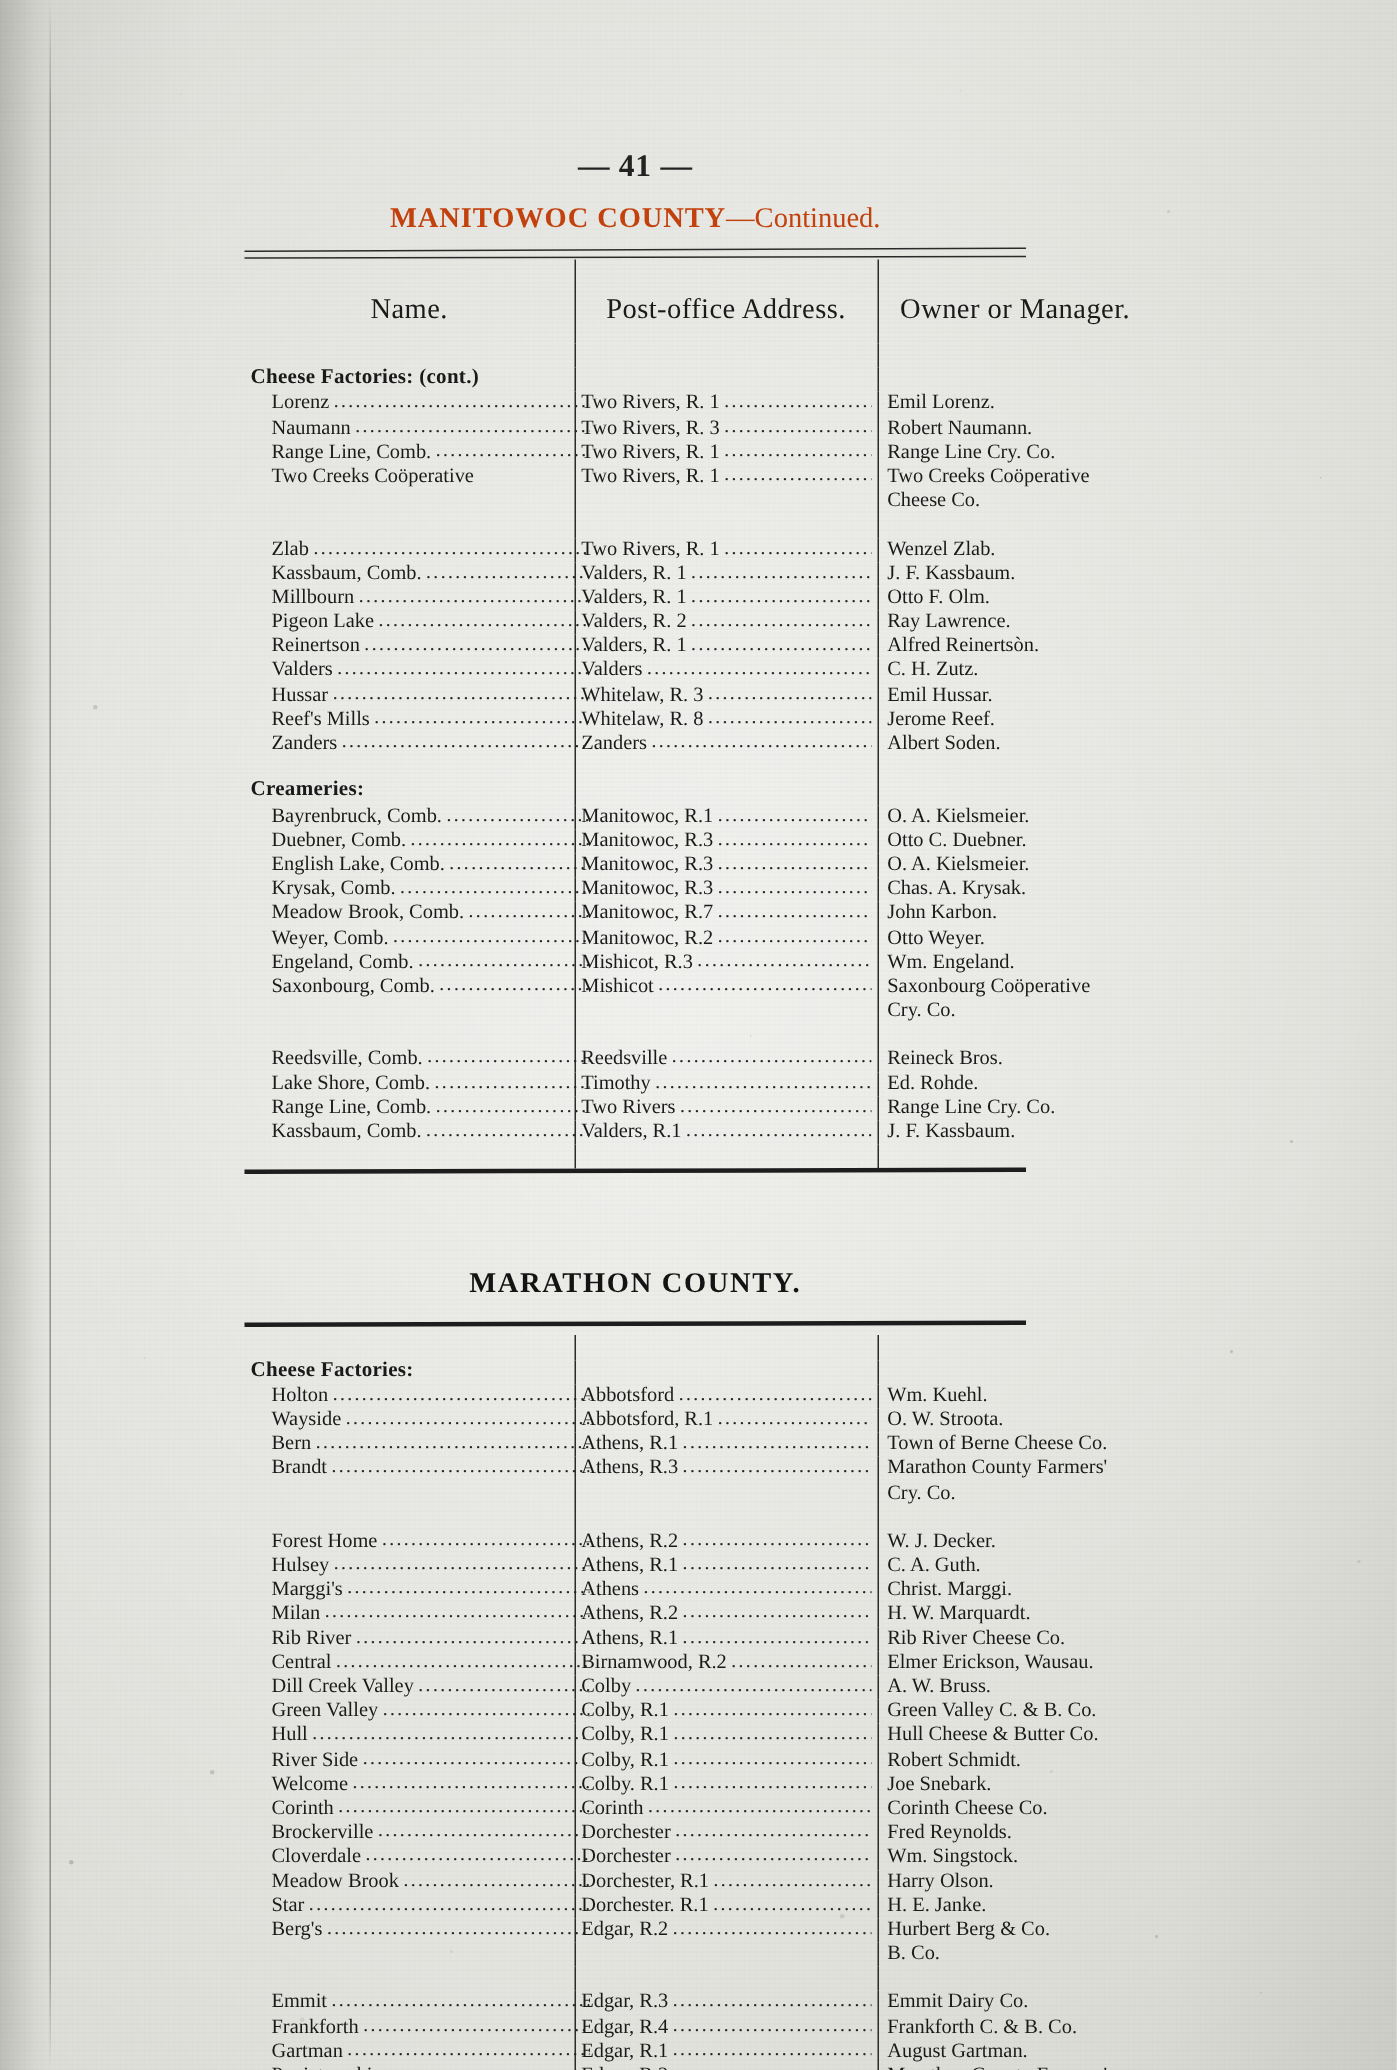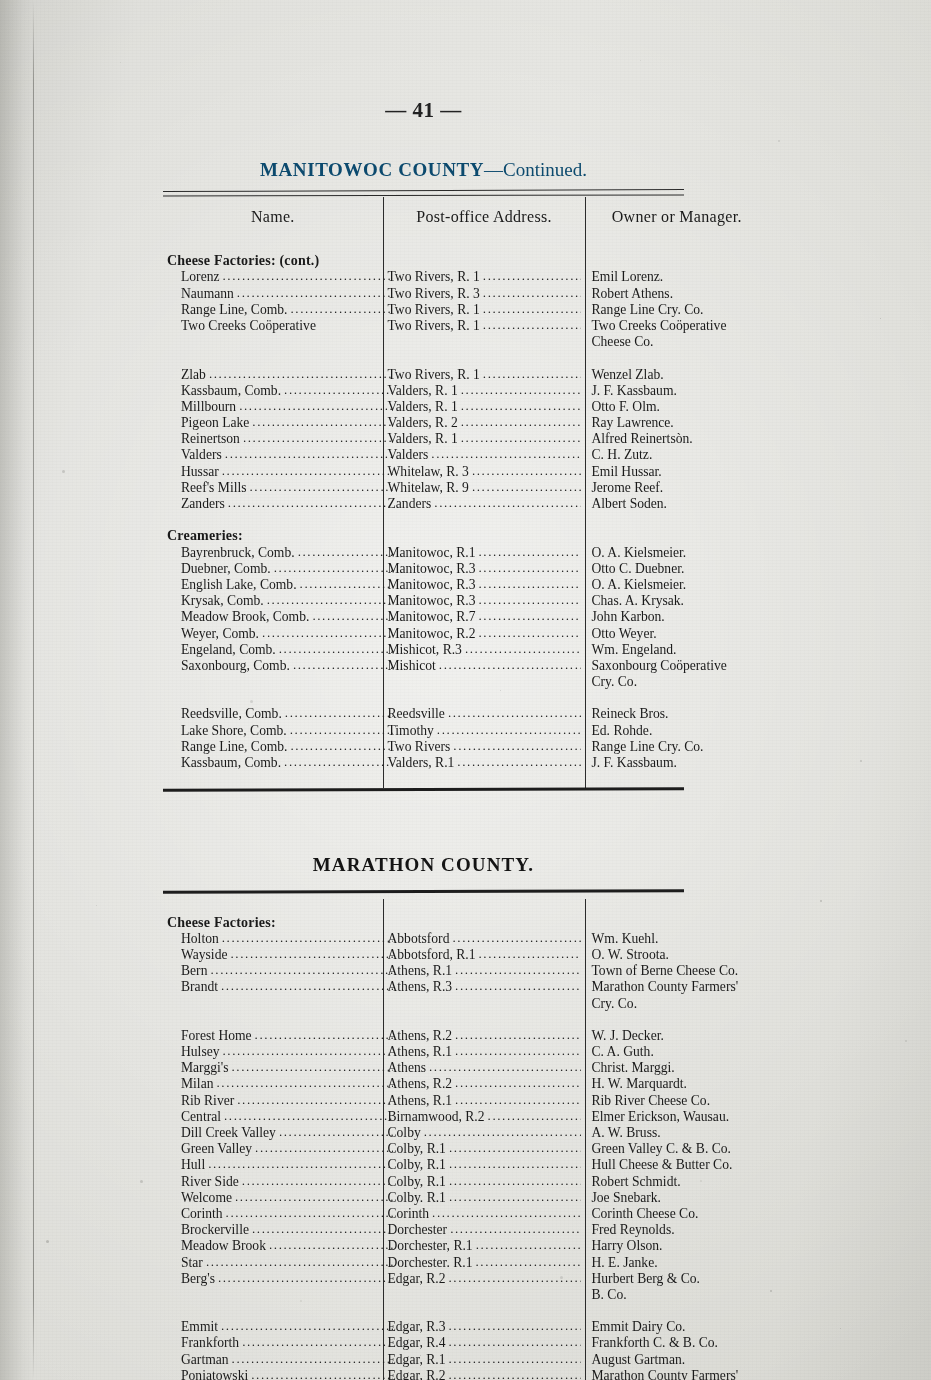--- a/index.html
+++ b/index.html
@@ -73,22 +73,22 @@
     letter-spacing: .5px;
     padding-top: 82px;
     color: #222;
   }
 
   .county-head {
     text-align: center;
     font-size: 19px;
     font-weight: bold;
     letter-spacing: .6px;
-    margin-top: 36px;
-    color: #0c4a6e;
+    margin-top: 12px;
+    color: #c2410c;
     font-family: "Liberation Serif", serif;
   }
   .county-head .cont {
     font-weight: normal;
     letter-spacing: 0;
   }
 
   .section-head {
     text-align: center;
     font-size: 19px;
@@ -133,22 +133,22 @@
     table-layout: fixed;
     font-size: 13.6px;
     line-height: 1.0;
   }
   table.reg col.c1 { width: 220px; }
   table.reg col.c2 { width: 202px; }
   table.reg col.c3 { width: 183px; }
 
   table.reg th {
     font-weight: normal;
-    font-size: 16px;
-    padding: 12px 4px 13px 4px;
+    font-size: 19px;
+    padding: 24px 4px 13px 4px;
     letter-spacing: .3px;
     border-right: 1.6px solid #2b2b2b;
   }
   table.reg th:last-child { border-right: none; }
 
   table.reg td {
     vertical-align: top;
     padding: 0 4px;
     border-right: 1.6px solid #2b2b2b;
     height: 16.2px;
@@ -259,21 +259,21 @@
                 <span class="txt">Naumann</span>
                 <span class="leader"></span>
               </span>
             </td>
             <td>
               <span class="cell-addr">
                 <span class="txt">Two Rivers, R. 3</span>
                 <span class="leader"></span>
               </span>
             </td>
-            <td><span class="owner">Robert Athens.</span></td>
+            <td><span class="owner">Robert Naumann.</span></td>
           </tr>
           <tr>
             <td>
               <span class="cell-name indent">
                 <span class="txt">Range Line, Comb.</span>
                 <span class="leader"></span>
               </span>
             </td>
             <td>
               <span class="cell-addr">
@@ -415,21 +415,21 @@
           </tr>
           <tr>
             <td>
               <span class="cell-name indent">
                 <span class="txt">Reef's Mills</span>
                 <span class="leader"></span>
               </span>
             </td>
             <td>
               <span class="cell-addr">
-                <span class="txt">Whitelaw, R. 9</span>
+                <span class="txt">Whitelaw, R. 8</span>
                 <span class="leader"></span>
               </span>
             </td>
             <td><span class="owner">Jerome Reef.</span></td>
           </tr>
           <tr>
             <td>
               <span class="cell-name indent">
                 <span class="txt">Zanders</span>
                 <span class="leader"></span>
@@ -937,20 +937,35 @@
                 <span class="leader"></span>
               </span>
             </td>
             <td>
               <span class="cell-addr">
                 <span class="txt">Dorchester</span>
                 <span class="leader"></span>
               </span>
             </td>
             <td><span class="owner">Fred Reynolds.</span></td>
+          </tr>
+          <tr>
+            <td>
+              <span class="cell-name indent">
+                <span class="txt">Cloverdale</span>
+                <span class="leader"></span>
+              </span>
+            </td>
+            <td>
+              <span class="cell-addr">
+                <span class="txt">Dorchester</span>
+                <span class="leader"></span>
+              </span>
+            </td>
+            <td><span class="owner">Wm. Singstock.</span></td>
           </tr>
           <tr>
             <td>
               <span class="cell-name indent">
                 <span class="txt">Meadow Brook</span>
                 <span class="leader"></span>
               </span>
             </td>
             <td>
               <span class="cell-addr">

